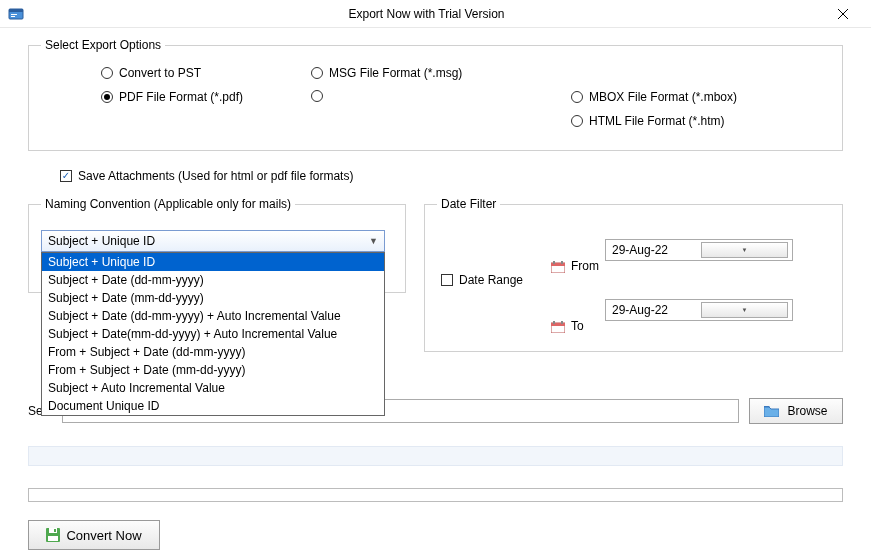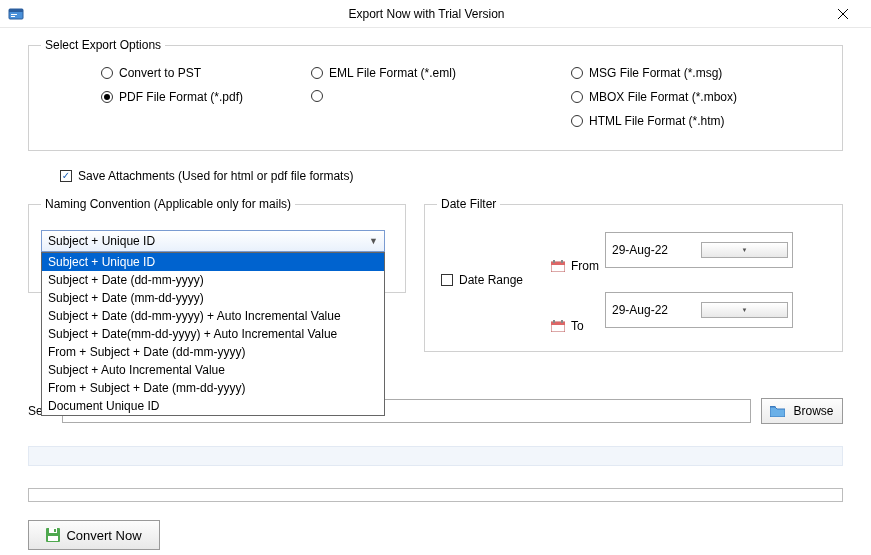--- a/index.html
+++ b/index.html
@@ -35,30 +35,30 @@
 
 .combo-wrap { position: relative; margin-top: 11px; }
 .combo { width: 344px; height: 22px; border: 1px solid #7a9bd1; background: linear-gradient(#fff, #e9f1fc); display: flex; align-items: center; padding: 0 6px; cursor: pointer; position: relative; }
 .combo-text { flex: 1; }
 .combo-arrow { font-size: 9px; color: #555; }
 .combo-list { position: absolute; top: 22px; left: 0; width: 344px; background: #fff; border: 1px solid #666; z-index: 10; }
 .combo-item { padding: 1px 6px; cursor: pointer; font-size: 12px; line-height: 16px; }
 .combo-item.selected { background: #0063cf; color: #fff; }
 
 .date-grid { display: grid; grid-template-columns: 110px 54px 188px; row-gap: 14px; align-items: center; padding: 8px 4px 4px 4px; }
-.date-label-cell { display: flex; align-items: center; gap: 6px; margin-top: 32px; }
+.date-label-cell { display: flex; align-items: flex-end; gap: 6px; margin-top: 32px; }
 .cal-icon { width: 14px; height: 12px; }
-.date-input { height: 36px; border: 1px solid #ababab; display: flex; align-items: center; padding: 0 4px 0 6px; font-size: 12px; gap: 4px; }
+.date-input { height: 22px; border: 1px solid #ababab; display: flex; align-items: center; padding: 0 4px 0 6px; font-size: 12px; gap: 4px; }
 .date-input span { flex: 1; }
 .date-drop { width: 16px; height: 16px; border: 1px solid #ababab; display: flex; align-items: center; justify-content: center; font-size: 6px; color: #555; background: linear-gradient(#fff,#e8e8e8); }
 
 .dest-row { display: flex; align-items: center; gap: 10px; margin-top: 32px; }
 .dest-label { white-space: nowrap; }
 .dest-input { flex: 1; height: 24px; border: 1px solid #ababab; background: #fff; }
-.browse-btn { width: 82px; height: 26px; border: 1px solid #9a9a9a; background: linear-gradient(#fdfdfd,#ececec); display: flex; align-items: center; justify-content: center; gap: 8px; cursor: pointer; font-size: 12px; }
+.browse-btn { width: 94px; height: 26px; border: 1px solid #9a9a9a; background: linear-gradient(#fdfdfd,#ececec); display: flex; align-items: center; justify-content: center; gap: 8px; cursor: pointer; font-size: 12px; }
 
 .light-bar { height: 20px; background: #f2f6fb; border: 1px solid #e2e9f3; margin-top: 22px; }
 .progress-bar { height: 14px; border: 1px solid #bcbcbc; margin-top: 22px; }
 
 .convert-row { display: flex; justify-content: flex-start; margin-top: 18px; }
 .convert-btn { width: 132px; height: 30px; border: 1px solid #9a9a9a; background: linear-gradient(#fdfdfd,#e8e8e8); display: flex; align-items: center; justify-content: center; gap: 6px; cursor: pointer; font-size: 13px; }
 
 .folder-ic { width: 15px; height: 12px; }
 .disk-ic { width: 14px; height: 14px; }
 </style>
@@ -88,26 +88,20 @@
   <fieldset>
     <legend>Select Export Options</legend>
     <div class="export-options">
       <div class="export-row">
         <div class="export-col1">
           <label class="radio-item">
             <span class="radio-outer"></span>
             <span>Convert to PST</span>
           </label>
         </div>
-        <div class="export-col2">
-          <label class="radio-item">
-            <span class="radio-outer"></span>
-            <span>EML File  Format (*.eml)</span>
-          </label>
-        </div>
         <div class="export-col3">
           <label class="radio-item">
             <span class="radio-outer"></span>
             <span>MSG File Format (*.msg)</span>
           </label>
         </div>
       </div>
       <div class="export-row">
         <div class="export-col1">
           <label class="radio-item">
@@ -157,22 +151,22 @@
           <span class="combo-text">Subject + Unique ID</span>
           <span class="combo-arrow">▼</span>
         </div>
         <div class="combo-list">
           <div class="combo-item selected">Subject + Unique ID</div>
           <div class="combo-item">Subject + Date (dd-mm-yyyy)</div>
           <div class="combo-item">Subject + Date (mm-dd-yyyy)</div>
           <div class="combo-item">Subject + Date (dd-mm-yyyy) + Auto Incremental Value</div>
           <div class="combo-item">Subject + Date(mm-dd-yyyy) + Auto Incremental Value</div>
           <div class="combo-item">From + Subject + Date (dd-mm-yyyy)</div>
+          <div class="combo-item">From + Subject + Date (mm-dd-yyyy)</div>
           <div class="combo-item">Subject + Auto Incremental Value</div>
-          <div class="combo-item">From + Subject + Date (mm-dd-yyyy)</div>
           <div class="combo-item">Document Unique ID</div>
         </div>
       </div>
     </fieldset>
 
     <fieldset class="date-fieldset">
       <legend>Date Filter</legend>
       <div class="date-grid">
         <label class="check-item" style="grid-row: 1 / span 2; align-self: center;">
           <span class="check-outer"></span>

